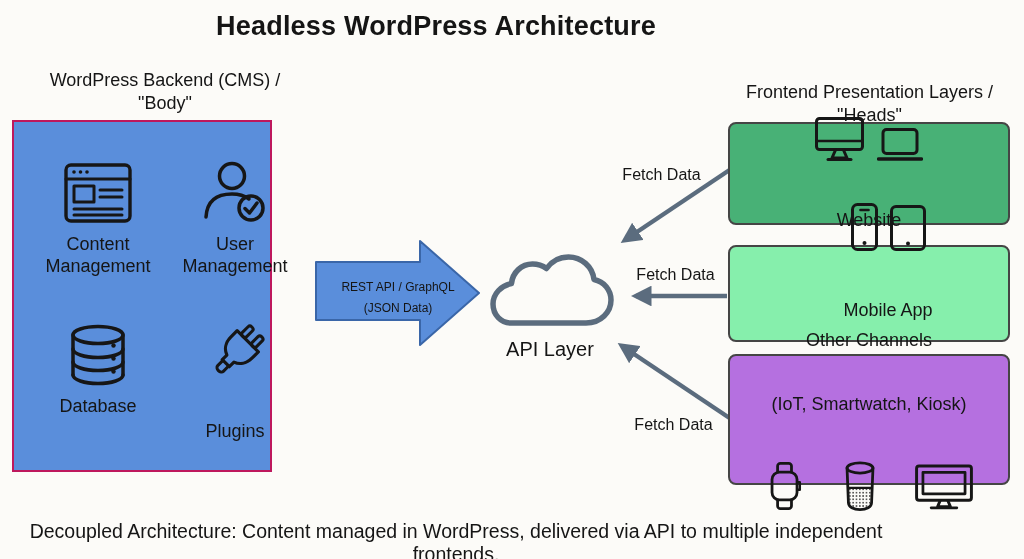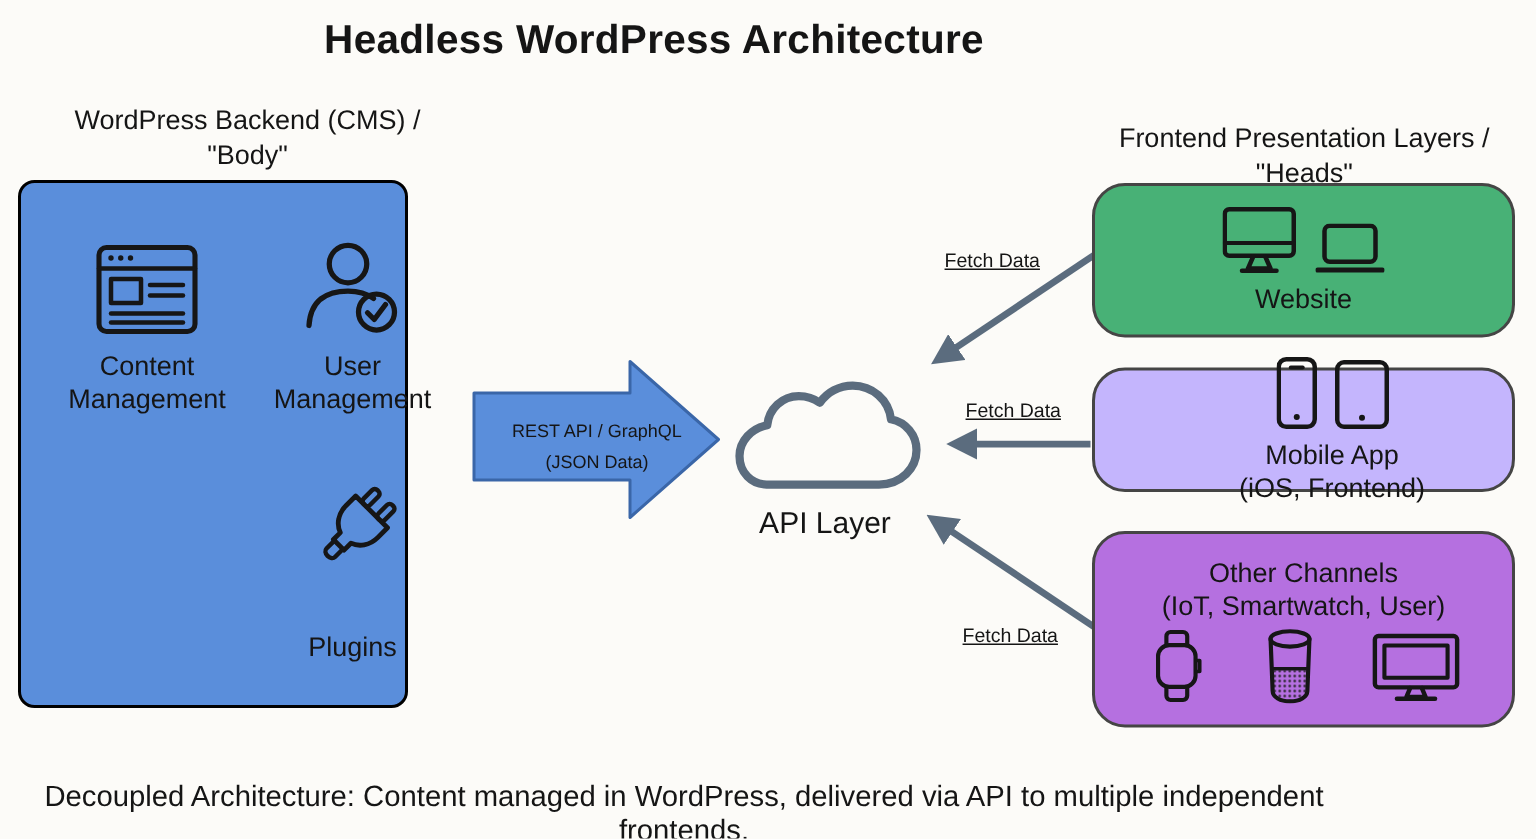--- a/index.html
+++ b/index.html
@@ -8,36 +8,36 @@
     background:#fcfbf8;
     font-family:"Liberation Sans","DejaVu Sans",sans-serif;
     color:#151515;
   }
   .abs{position:absolute;}
   .ctr{text-align:center;}
   .title{top:11px;left:0;width:872px;font-size:27px;font-weight:bold;letter-spacing:.2px;}
   .colhead{font-size:18px;line-height:23px;}
   .backend-box{
     left:12px;top:120px;width:260px;height:352px;
-    background:#5a8edb;border:2px solid #000000;border-radius:11px;
+    background:#5a8edb;border:2px solid #be185d;border-radius:0;
     box-sizing:border-box;
   }
   .be-item{position:absolute;width:136px;display:flex;flex-direction:column;align-items:center;}
   .be-item .lbl{font-size:18px;line-height:22px;margin-top:9px;text-align:center;}
   .fe-box{
     left:728px;width:282px;box-sizing:border-box;
-    border:2px solid #454545;border-radius:22px;
-    display:flex;flex-direction:column;align-items:center;justify-content:center;
+    border:2px solid #454545;border-radius:8px;
+    display:flex;flex-direction:column;align-items:center;justify-content:center;gap:42px;
   }
   .fe-box .t1{font-size:18px;line-height:22px;}
   .fe-box .t2{font-size:18px;line-height:22px;}
   .iconrow{display:flex;align-items:flex-end;gap:12px;}
   .arrowtext{left:312px;top:277px;width:172px;font-size:12px;line-height:21px;font-weight:400;}
   .apilabel{left:484px;top:338px;width:132px;font-size:20px;}
-  .fetch{font-size:13px;width:135px;text-decoration:underline;}
+  .fetch{font-size:16px;width:135px;}
   .caption{top:520px;left:0;width:912px;font-size:19.5px;}
   svg.icon{display:block;}
   svg .ln{stroke:#161616;fill:none;stroke-linecap:round;stroke-linejoin:round;}
   svg .fl{fill:#161616;stroke:none;}
 </style>
 </head>
 <body>
 
 <div class="abs title ctr">Headless WordPress Architecture</div>
 
@@ -71,20 +71,33 @@
   <div class="be-item" style="left:153px;top:38px;">
     <svg class="icon" width="72" height="64" viewBox="0 0 72 64">
       <circle class="ln" cx="33" cy="16" r="12.5" stroke-width="3.5"></circle>
       <path class="ln" d="M7,57 C8,40 19,34 33,34 C40,34 46,36 50,39" stroke-width="3.5"></path>
       <circle class="ln" cx="52" cy="48" r="12" stroke-width="3.5"></circle>
       <path class="ln" d="M46,48.5 L50.5,53 L58,43" stroke-width="3.5"></path>
     </svg>
     <div class="lbl">User Management</div>
   </div>
 
+  <div class="be-item" style="left:16px;top:202px;">
+    <svg class="icon" width="60" height="62" viewBox="0 0 60 62">
+      <ellipse class="ln" cx="30" cy="11" rx="25" ry="8.5" stroke-width="3.5"></ellipse>
+      <path class="ln" d="M5,11 V51 M55,11 V51" stroke-width="3.5"></path>
+      <path class="ln" d="M5,25 A25,8.5 0 0 0 55,25" stroke-width="3.5"></path>
+      <path class="ln" d="M5,38 A25,8.5 0 0 0 55,38" stroke-width="3.5"></path>
+      <path class="ln" d="M5,51 A25,8.5 0 0 0 55,51" stroke-width="3.5"></path>
+      <circle class="fl" cx="45.5" cy="21.5" r="2.2"></circle>
+        <circle class="fl" cx="45.5" cy="34.5" r="2.2"></circle>
+        <circle class="fl" cx="45.5" cy="47.5" r="2.2"></circle>
+    </svg>
+    <div class="lbl">Database</div>
+  </div>
 
   <div class="be-item" style="left:153px;top:200px;gap:25px;">
     <svg class="icon" width="64" height="64" viewBox="0 0 64 64">
       <g transform="rotate(45 32 32)">
         <rect class="ln" x="22" y="1" width="6" height="13" rx="2.5" stroke-width="3"></rect>
         <rect class="ln" x="36" y="1" width="6" height="13" rx="2.5" stroke-width="3"></rect>
         <path class="ln" d="M17,14 H47 V23 C47,31 42.5,36.5 37,38.5 V45 H27 V38.5 C21.5,36.5 17,31 17,23 Z" stroke-width="3.2"></path>
         <path class="ln" d="M28,45 V52.5 a4,3 0 0 0 8,0 V45" stroke-width="3"></path>
       </g>
     </svg>
@@ -127,39 +140,39 @@
       <line class="ln" x1="13" y1="42.5" x2="36" y2="42.5" stroke-width="3"></line>
     </svg>
     <svg class="icon" width="46" height="34" viewBox="0 0 46 34">
       <rect class="ln" x="6" y="1.5" width="34" height="24" rx="3.5" stroke-width="3"></rect>
       <line class="ln" x1="1.5" y1="31" x2="44.5" y2="31" stroke-width="3.4"></line>
     </svg>
   </div>
   <div class="t1" style="margin-top:5px;">Website</div>
 </div>
 
-<div class="abs fe-box" style="top:245px;height:83px;background:#c4b5fd;padding-left:38px;">
+<div class="abs fe-box" style="top:245px;height:97px;background:#86efac;padding-left:38px;">
   <div class="iconrow">
     <svg class="icon" width="27" height="48" viewBox="0 0 27 48">
       <rect class="ln" x="1.5" y="1.5" width="24" height="45" rx="5" stroke-width="3"></rect>
       <line class="ln" x1="9.5" y1="7" x2="17.5" y2="7" stroke-width="2.6"></line>
       <circle class="fl" cx="13.5" cy="40" r="2"></circle>
     </svg>
     <svg class="icon" width="36" height="46" viewBox="0 0 36 46">
       <rect class="ln" x="1.5" y="1.5" width="33" height="43" rx="4.5" stroke-width="3"></rect>
       <circle class="fl" cx="18" cy="38.5" r="2"></circle>
     </svg>
   </div>
   <div class="t1" style="margin-top:6px;">Mobile App</div>
   <div class="t2">(iOS, Frontend)</div>
 </div>
 
 <div class="abs fe-box" style="top:354px;height:131px;background:#b570e0;">
   <div class="t1">Other Channels</div>
-  <div class="t2">(IoT, Smartwatch, User)</div>
+  <div class="t2">(IoT, Smartwatch, Kiosk)</div>
   <div class="iconrow" style="gap:34px;margin-top:4px;">
     <svg class="icon" width="42" height="50" viewBox="0 0 42 54">
       <rect class="ln" x="7" y="12" width="27" height="30" rx="8" stroke-width="3"></rect>
       <path class="ln" d="M13,11.5 V5.5 a3,3 0 0 1 3,-3 h9 a3,3 0 0 1 3,3 v6" stroke-width="3"></path>
       <path class="ln" d="M13,42.5 v6 a3,3 0 0 0 3,3 h9 a3,3 0 0 0 3,-3 v-6" stroke-width="3"></path>
       <path class="ln" d="M34.5,23 h2.5 v8 h-2.5" stroke-width="2.6"></path>
     </svg>
     <svg class="icon" width="40" height="50" viewBox="0 0 40 54">
       <defs>
         <pattern id="sdots" width="3.6" height="3.6" patternUnits="userSpaceOnUse">

